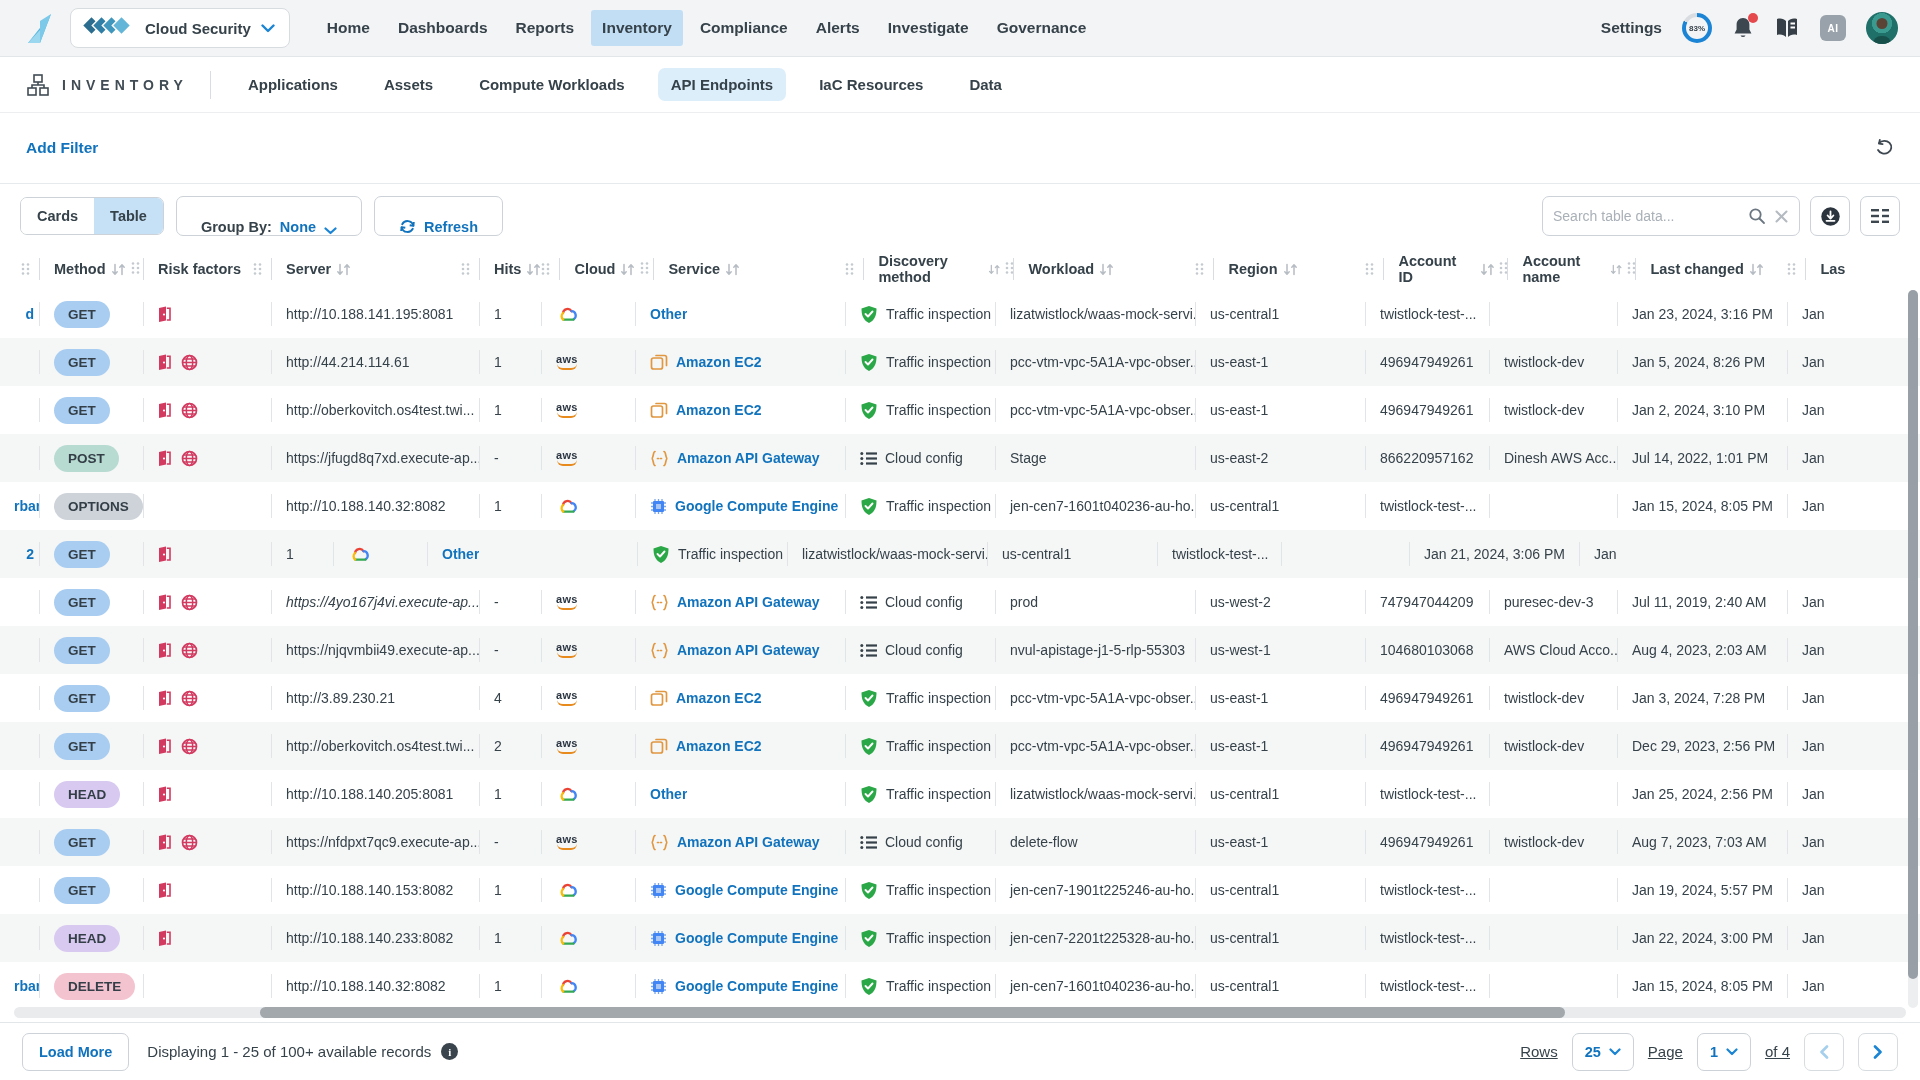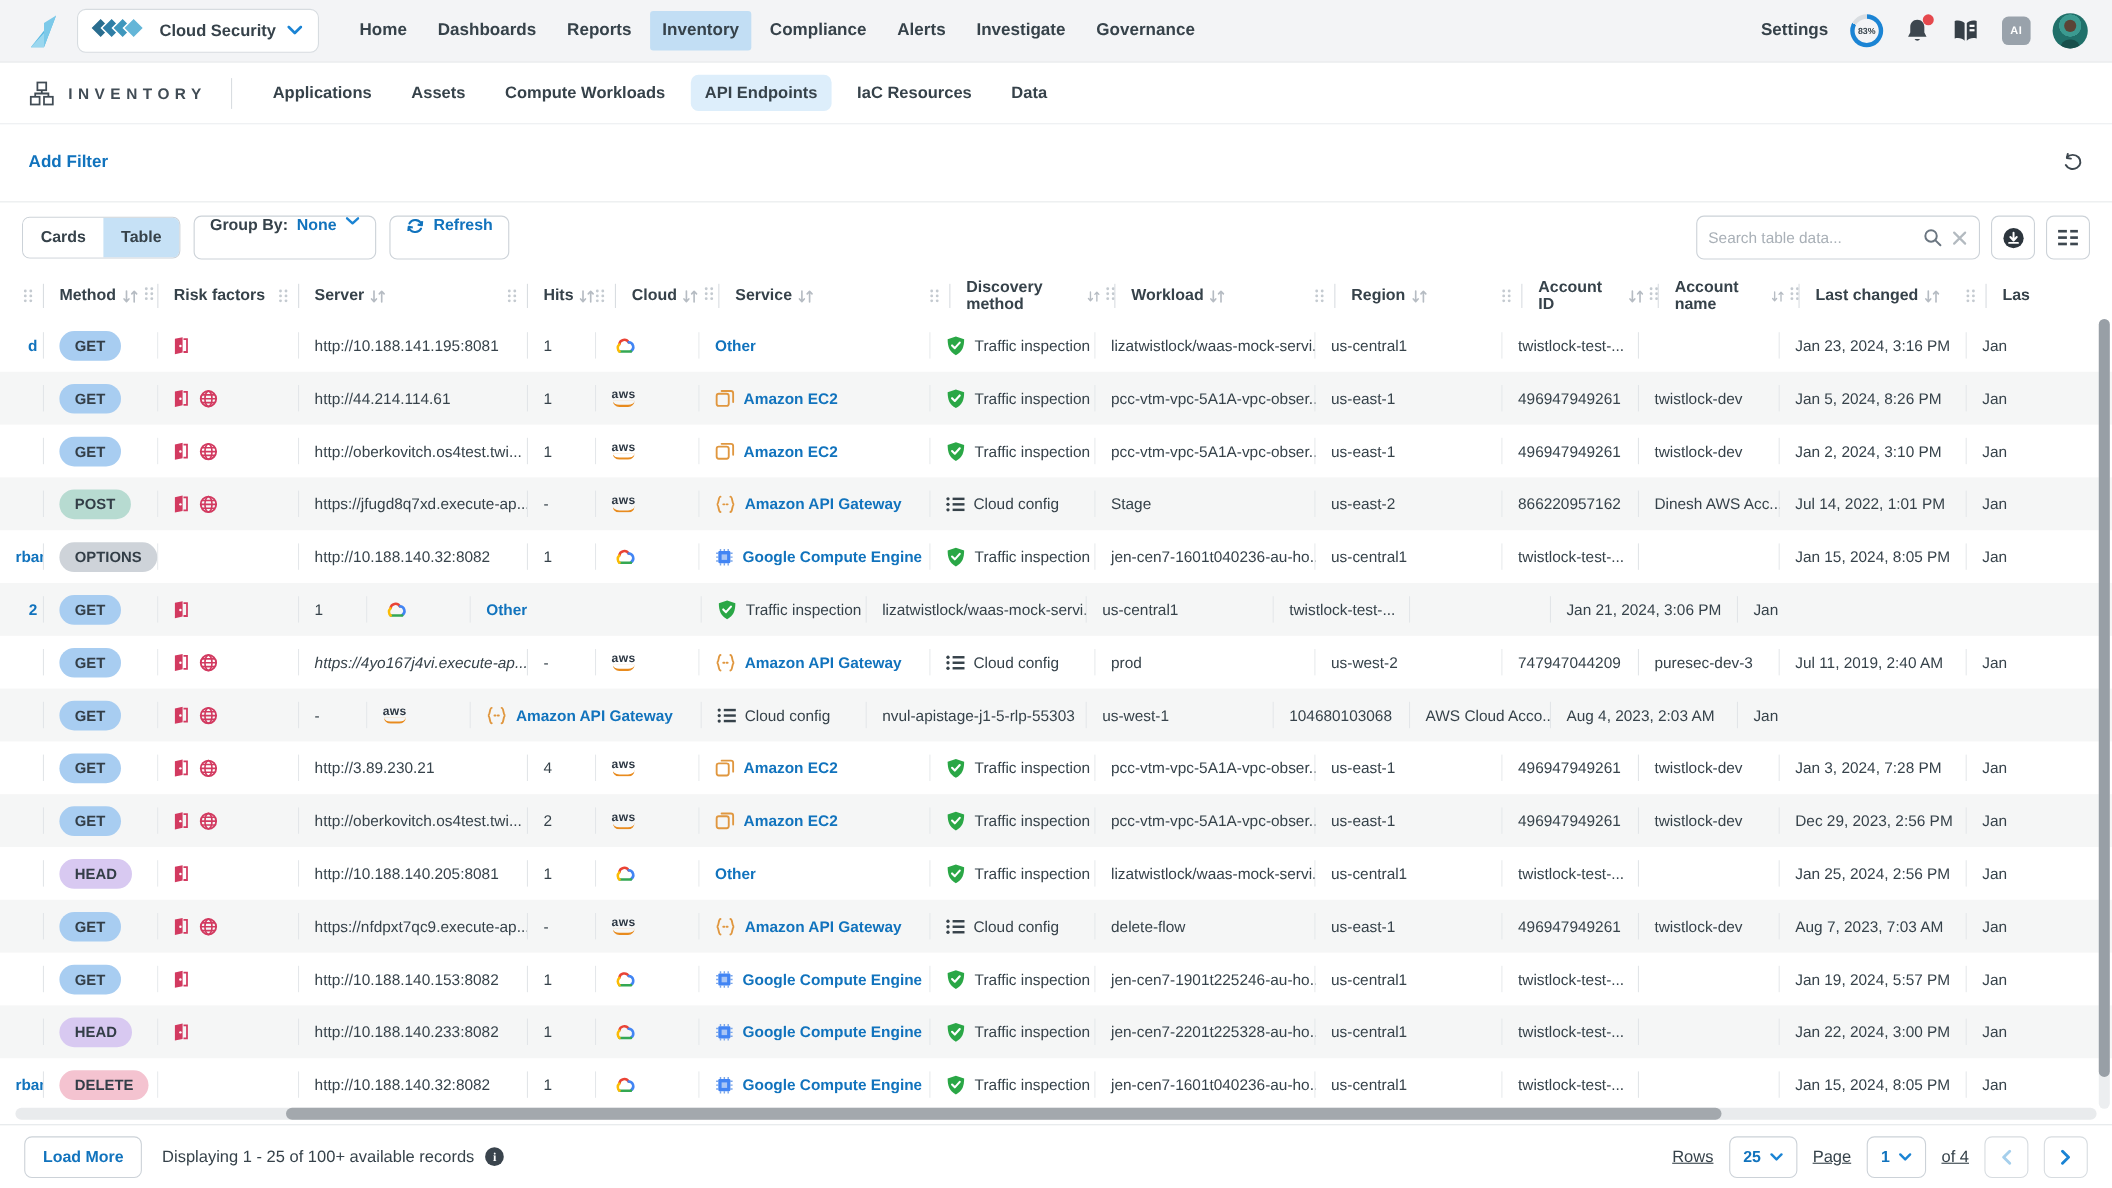--- a/index.html
+++ b/index.html
@@ -40,39 +40,39 @@
     bottom:-6px; width:18px; height:14px; border-radius:8px 8px 0 0; background:#174f4b; }
   .avatar::before { content:''; position:absolute; left:50%; transform:translateX(-50%);
     top:6px; width:11px; height:11px; border-radius:50%; background:#5b4436; }
 
   
   .subnav { height:56px; background:#fff; border-bottom:1px solid #eceef0;
     display:flex; align-items:center; padding:0 26px; flex:0 0 auto; }
   .subnav-title { display:flex; align-items:center; gap:12px; margin-right:22px; }
   .subnav-title .t { font-size:14px; font-weight:600; letter-spacing:5px; color:#414c55; }
   .subnav-divider { width:1px; height:28px; background:#d9dde1; margin-right:24px; }
-  .tabs { display:flex; align-items:center; gap:10px;text-align:center; }
+  .tabs { display:flex; align-items:center; gap:20px;text-align:center; }
   .tab { font-size:15px; font-weight:600; color:#36424a; padding:8px 13px;
     border-radius:7px; cursor:pointer; white-space:nowrap; }
   .tab.active { background:#ddeefb; }
 
   
   .filterbar { height:71px; border-bottom:1px solid #e7eaec; display:flex;
     align-items:center; padding:0 26px; flex:0 0 auto; }
   .add-filter { color:#1173bd; font-size:15.5px; font-weight:700; cursor:pointer; }
   .undo { margin-left:auto; cursor:pointer; display:flex; }
 
   
   .toolbar { height:64px; display:flex; align-items:center; padding:0 20px; gap:12px; flex:0 0 auto; }
   .seg { display:flex; border:1px solid #ccd2d8; border-radius:7px; overflow:hidden; }
   .seg-btn { font-size:14.5px; font-weight:600; color:#36424a; padding:10px 16px;
     background:#fff; cursor:pointer; }
   .seg-btn.active { background:#c6e1f6; }
   .tbtn { border:1px solid #ccd2d8; border-radius:7px; background:#fff; height:40px;
-    display:flex; align-items:flex-start; gap:8px; padding:0 14px; font-size:14.5px;
+    display:flex; align-items:flex-end; gap:8px; padding:0 24px; font-size:14.5px;
     font-weight:600; color:#36424a; cursor:pointer; }
   .tbtn .blue { color:#1173bd; }
   .toolbar-right { margin-left:auto; display:flex; align-items:center; gap:10px; }
   .search { border:1px solid #ccd2d8; border-radius:7px; height:40px; width:258px;
     display:flex; align-items:center; padding:0 10px; gap:8px; background:#fff; }
   .search input { border:none; outline:none; flex:1; font-size:14px;
     font-family:"Liberation Sans", sans-serif; color:#36424a; }
   .search input::placeholder { color:#a9b0b7; }
   .sqbtn { width:40px; height:40px; border:1px solid #ccd2d8; border-radius:7px;
     background:#fff; display:flex; align-items:center; justify-content:center; cursor:pointer; }
@@ -1011,20 +1011,23 @@
                 <path d="M8.8 2.2 L12 2.2 L12 14 L8.8 14" fill="none" stroke="#d23a60" stroke-width="1.6"></path>
                 <circle cx="6" cy="8.5" r="1.1" fill="#fff"></circle>
               </svg>
               <svg width="17" height="17" viewBox="0 0 17 17">
                 <circle cx="8.5" cy="8.5" r="7" fill="none" stroke="#d23a60" stroke-width="1.7"></circle>
                 <ellipse cx="8.5" cy="8.5" rx="3.2" ry="7" fill="none" stroke="#d23a60" stroke-width="1.5"></ellipse>
                 <path d="M1.5 8.5 L15.5 8.5 M2.6 5 L14.4 5 M2.6 12 L14.4 12" stroke="#d23a60" stroke-width="1.5"></path>
               </svg>
             </span>
           </div>
+          <div class="cell hdiv" style="flex:0 0 208px;">
+            <span>https://njqvmbii49.execute-ap...</span>
+          </div>
           <div class="cell hdiv" style="flex:0 0 62px;">
             <span>-</span>
           </div>
           <div class="cell hdiv" style="flex:0 0 94px;">
             <span class="awsmark">
               <span class="t">aws</span>
               <span class="s"></span>
             </span>
           </div>
           <div class="cell hdiv" style="flex:0 0 210px;">

